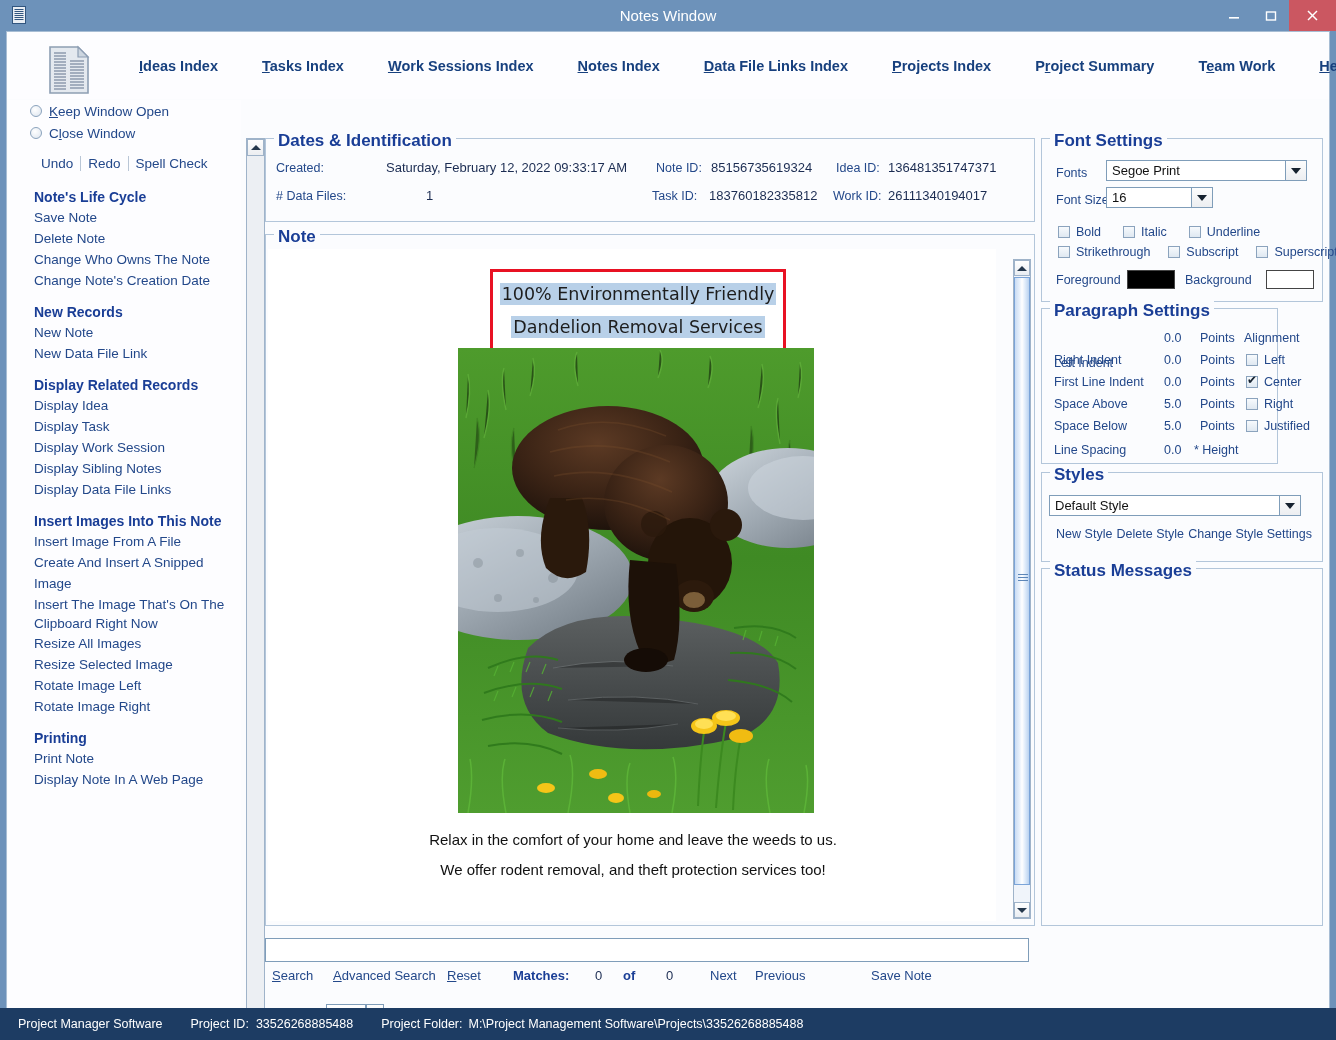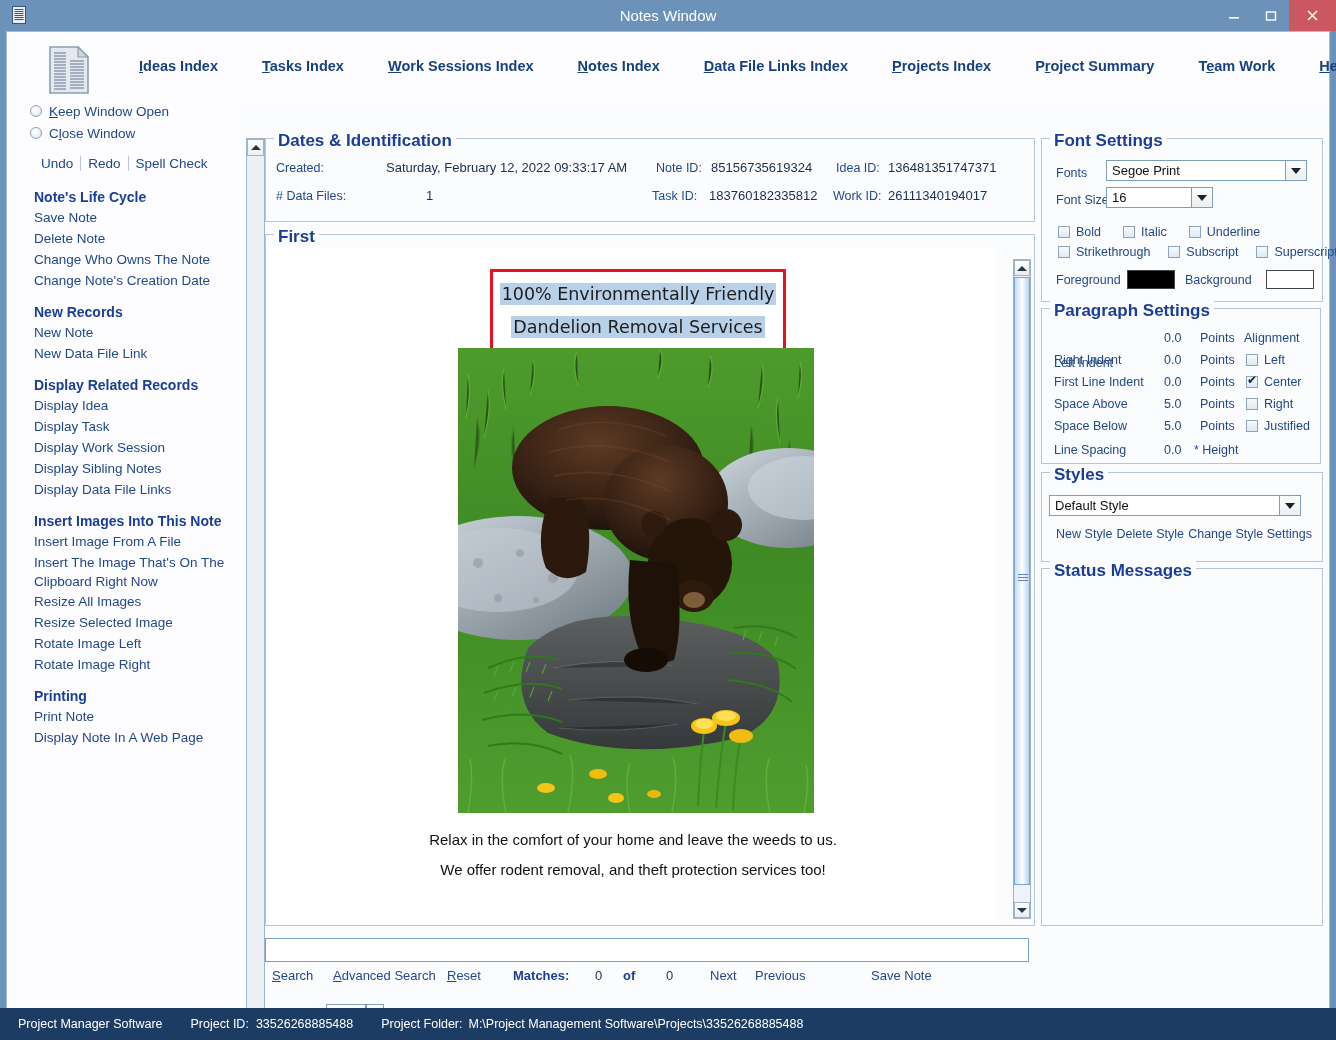--- a/index.html
+++ b/index.html
@@ -160,21 +160,21 @@
     position: absolute; left: 190px; top: 99px; width: 356px; height: 465px;
     overflow: hidden; background: #3f7a25;
   }
   .note-para {
     position: absolute; left: 20px; width: 690px;
     text-align: center; font-size: 15px; color: #111; font-family: "Liberation Sans", sans-serif;
   }
 
   
   #fontsettings { left: 1034px; top: 106px; width: 282px; height: 164px; }
-  #parasettings { left: 1034px; top: 276px; width: 280px; height: 156px; }
+  #parasettings { left: 1034px; top: 276px; width: 237px; height: 156px; }
   #stylesbox { left: 1034px; top: 440px; width: 282px; height: 90px; }
   #statusbox { left: 1034px; top: 536px; width: 282px; height: 358px; }
 
   .fld {
     background: #ffffff; border: 1px solid #7f9db9; height: 21px;
     font-size: 13px; color: #111; display: flex; align-items: center;
     padding-left: 5px;
   }
   .dropbtn {
     width: 21px; height: 21px; background: linear-gradient(#fdfdfd, #eceef1);
@@ -341,20 +341,21 @@
 
       <div class="sb-head">Display Related Records</div>
       <div class="sb-item">Display Idea</div>
       <div class="sb-item">Display Task</div>
       <div class="sb-item">Display Work Session</div>
       <div class="sb-item">Display Sibling Notes</div>
       <div class="sb-item">Display Data File Links</div>
 
       <div class="sb-head">Insert Images Into This Note</div>
       <div class="sb-item">Insert Image From A File</div>
+      <div class="sb-item">Create And Insert A Snipped Image</div>
       <div class="sb-item two-line">Insert The Image That's On The Clipboard Right Now</div>
       <div class="sb-item">Resize All Images</div>
       <div class="sb-item">Resize Selected Image</div>
       <div class="sb-item">Rotate Image Left</div>
       <div class="sb-item">Rotate Image Right</div>
 
       <div class="sb-head">Printing</div>
       <div class="sb-item">Print Note</div>
       <div class="sb-item">Display Note In A Web Page</div>
     </div>
@@ -382,21 +383,21 @@
       <div style="position:absolute;left:570px;top:22px;" class="lbl">Idea ID:</div>
       <div style="position:absolute;left:622px;top:21px;" class="val">136481351747371</div>
 
       <div style="position:absolute;left:386px;top:50px;" class="lbl">Task ID:</div>
       <div style="position:absolute;left:443px;top:49px;" class="val">183760182335812</div>
       <div style="position:absolute;left:567px;top:50px;" class="lbl">Work ID:</div>
       <div style="position:absolute;left:622px;top:49px;" class="val">26111340194017</div>
     </div>
 
     <div class="gbox" id="notebox">
-      <div class="gtitle">First</div>
+      <div class="gtitle">Note</div>
 
       <div id="noteview">
 
         <div class="note-heading-wrap">
           <div class="note-heading">
             <div><span>100% Environmentally Friendly</span></div>
             <div><span>Dandelion Removal Services</span></div>
           </div>
         </div>
 

